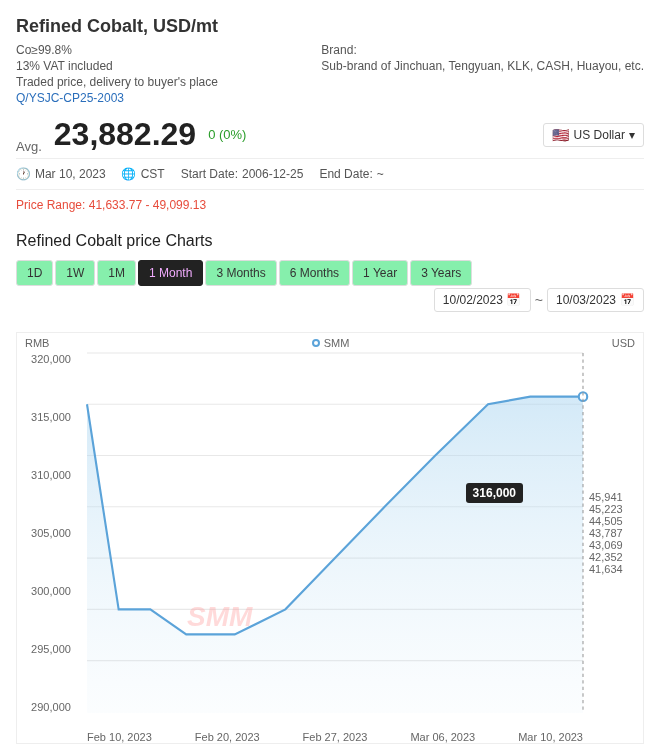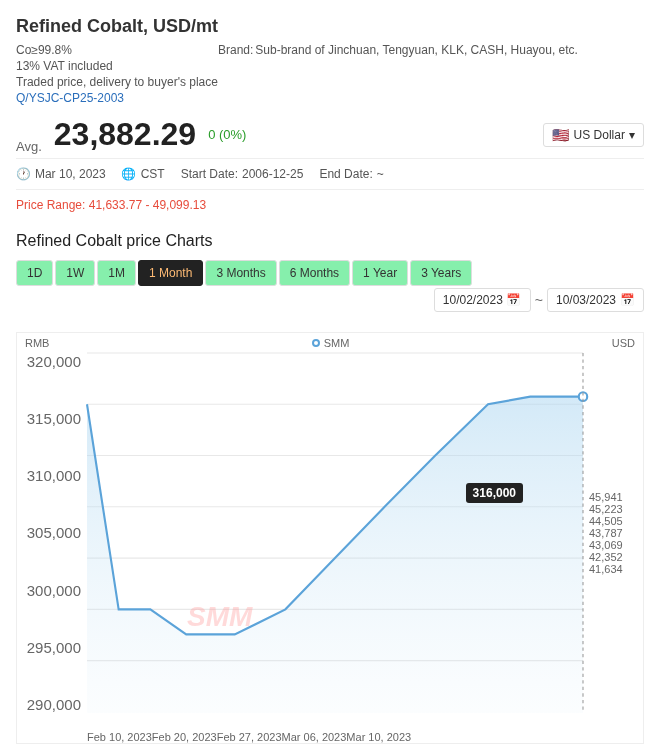--- a/index.html
+++ b/index.html
@@ -2,48 +2,48 @@
 <html><head>
   <meta charset="utf-8">
   <style>
     * { box-sizing: border-box; margin: 0; padding: 0; }
     body { font-family: Arial, sans-serif; font-size: 13px; color: #333; background: #fff; width: 660px; }
     .container { padding: 16px 16px 0 16px; }
     .title { font-size: 18px; font-weight: bold; margin-bottom: 6px; }
     .title span { color: #333; }
     .meta-item { color: #555; font-size: 12px; }
     .meta-link { color: #2a6ebb; font-size: 12px; }
-    .top-section { display: flex; margin-bottom: 10px; }
+    .top-section { display: flex; justify-content: space-between; margin-bottom: 10px; }
     .left-meta { display: flex; flex-direction: column; gap: 2px; }
-    .right-meta { display: flex; flex-direction: row; gap: 2px; font-size: 12px; color: #555; }
+    .right-meta { display: flex; flex-direction: column; gap: 2px; font-size: 12px; color: #555; }
     .avg-section { display: flex; align-items: center; gap: 12px; margin: 10px 0 4px 0; }
     .avg-label { font-size: 13px; color: #666; margin-top: 24px; }
     .avg-value { font-size: 32px; font-weight: bold; color: #222; }
     .change-badge { font-size: 13px; color: #2a9d2a; }
     .currency-selector { margin-left: auto; display: flex; align-items: center; gap: 4px; border: 1px solid #ddd; padding: 3px 8px; border-radius: 3px; cursor: pointer; font-size: 12px; color: #333; }
     .flag { font-size: 14px; }
     .date-row { display: flex; align-items: center; gap: 16px; border-top: 1px solid #eee; border-bottom: 1px solid #eee; padding: 8px 0; color: #555; font-size: 12px; }
     .date-item { display: flex; align-items: center; gap: 4px; }
     .price-range { padding: 8px 0; font-size: 12px; color: #e74c3c; }
     .section-title { font-size: 16px; font-weight: normal; margin: 12px 0 10px 0; color: #222; }
     .toolbar { display: flex; align-items: center; gap: 2px; margin-bottom: 8px; flex-wrap: wrap; }
     .btn { padding: 5px 10px; border: 1px solid #ddd; background: #86efac; cursor: pointer; font-size: 12px; border-radius: 3px; color: #333; }
-    .btn.active { background: #222; color: #fdba74; border-color: #222; }
+    .btn.active { background: #222; color: #f0abfc; border-color: #222; }
     .date-range { display: flex; align-items: center; gap: 4px; margin-left: auto; }
     .date-input { border: 1px solid #ddd; padding: 4px 8px; font-size: 12px; border-radius: 3px; background: #fff; cursor: pointer; display: flex; align-items: center; gap: 4px; }
     .tilde { font-size: 14px; color: #666; }
     .chart-area { position: relative; border: 1px solid #eee; margin-top: 20px; }
     .chart-header { display: flex; justify-content: space-between; padding: 4px 8px; font-size: 11px; color: #666; }
     .legend { display: flex; align-items: center; gap: 4px; }
     .legend-dot { width: 8px; height: 8px; border-radius: 50%; background: #fff; border: 2px solid #5ba3d9; }
     .chart-wrapper { position: relative; width: 100%; height: 390px; padding: 0 60px 30px 70px; }
     svg.chart { width: 100%; height: 100%; overflow: visible; }
-    .y-axis-left { position: absolute; left: 0; top: 0; height: calc(100% - 30px); display: flex; flex-direction: column; justify-content: space-between; padding: 0 4px; font-size: 15px; color: #666; text-align: right; width: 68px; }
+    .y-axis-left { position: absolute; left: 0; top: 0; height: calc(100% - 30px); display: flex; flex-direction: column; justify-content: space-between; padding: 0 4px; font-size: 11px; color: #666; text-align: right; width: 68px; align-items: center; }
     .y-axis-right { position: absolute; right: 0; top: 0; height: calc(100% - 30px); display: flex; flex-direction: column; justify-content: center; padding: 0 4px; font-size: 11px; color: #666; text-align: left; width: 58px; }
-    .x-axis { position: absolute; bottom: 0; left: 70px; right: 68px; display: flex; justify-content: flex-start; font-size: 11px; color: #666; }
+    .x-axis { position: absolute; bottom: 0; left: 70px; right: 60px; display: flex; justify-content: space-between; font-size: 11px; color: #666; }
     .tooltip-box { position: absolute; background: #222; color: #fff; padding: 3px 7px; font-size: 12px; font-weight: bold; border-radius: 3px; right: 60px; top: 130px; }
     .smm-watermark { position: absolute; bottom: 80px; left: 100px; font-size: 28px; font-weight: bold; color: rgba(255,150,150,0.35); font-style: italic; }
     .chart-inner { position: relative; width: 100%; height: 100%; }
   </style>
 </head>
 <body>
 
 <div class="container">
 
   <div class="title">

